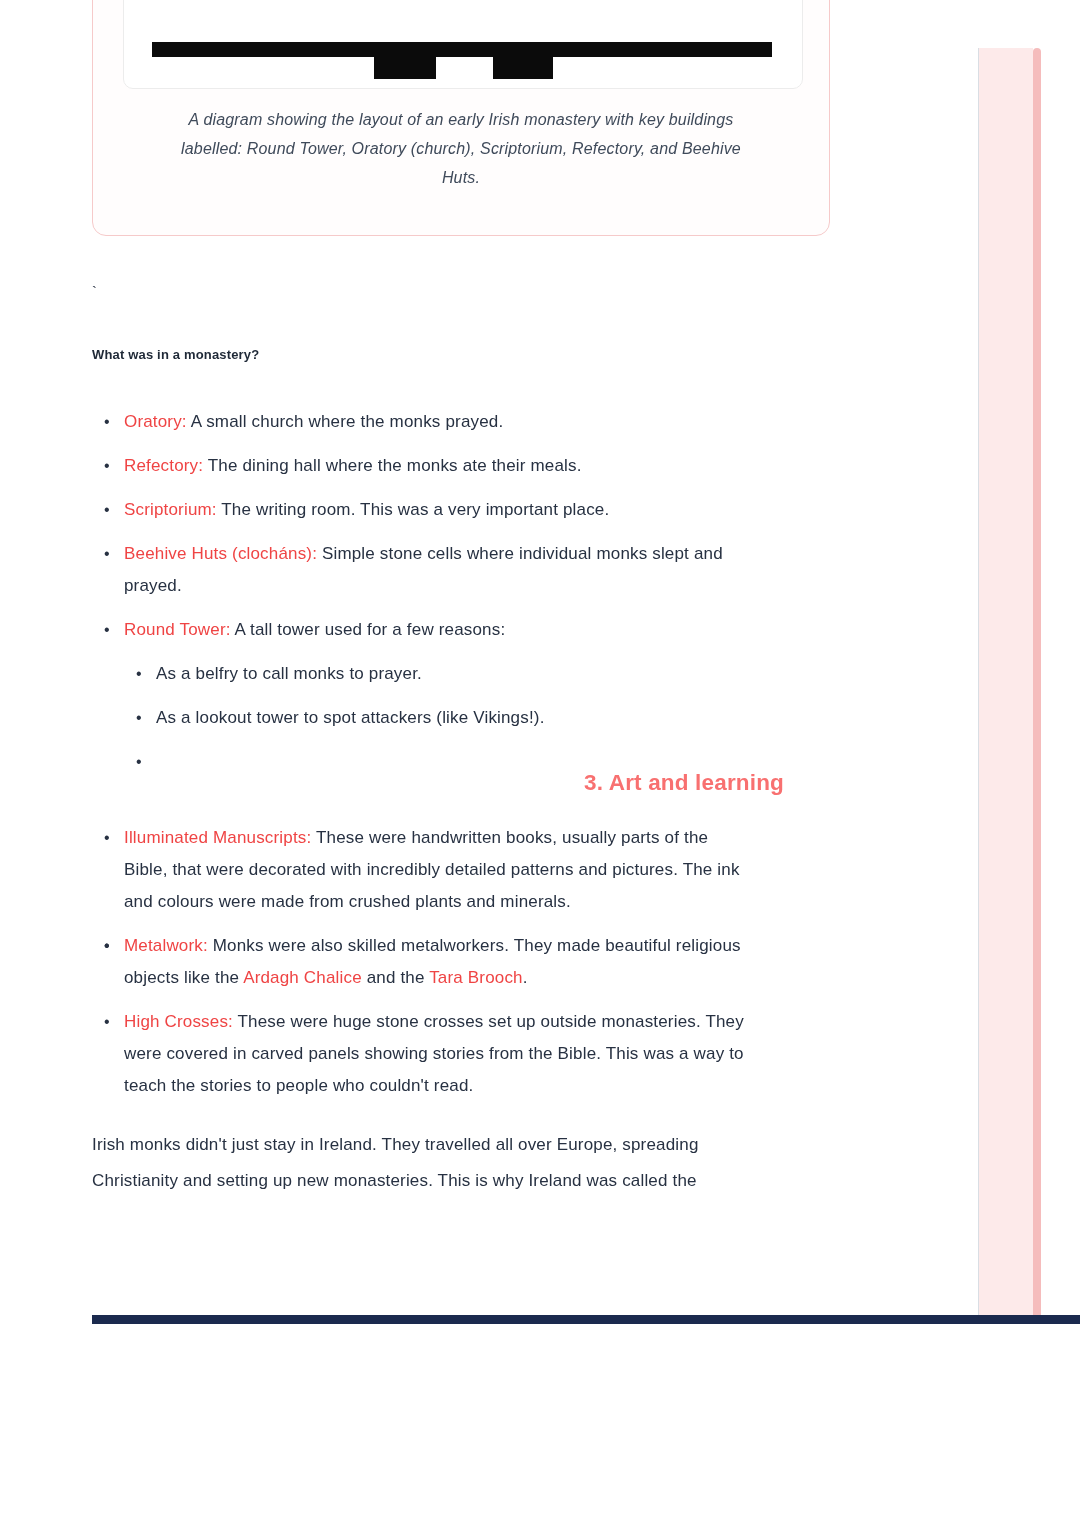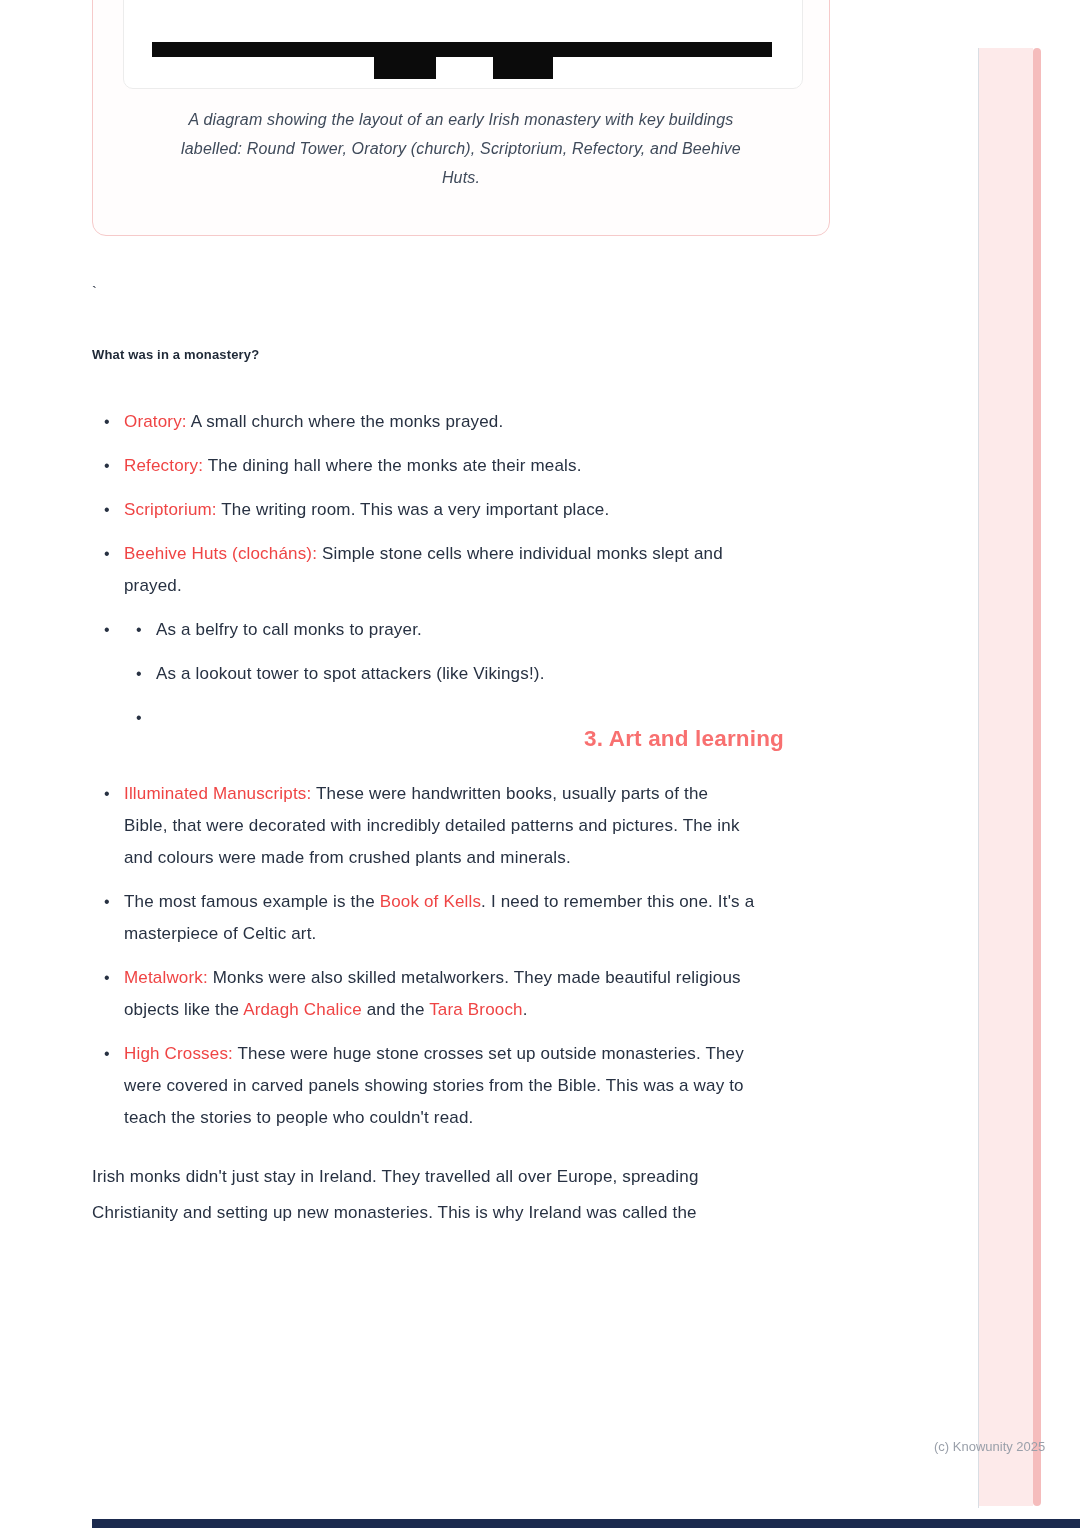--- a/index.html
+++ b/index.html
@@ -1,19 +1,19 @@
 <!DOCTYPE html>
 <html><head>
 <meta charset="utf-8">
 <style>
   html, body { margin: 0; padding: 0; background: #ffffff; }
   .page {
     position: relative;
     width: 1080px;
-    height: 1528px;
+    height: 1324px;
     background: #ffffff;
     overflow: hidden;
     font-family: "Liberation Sans", sans-serif;
     color: #273142;
   }
   .content {
     position: absolute;
     left: 92px;
     top: -26px;
     width: 692px;
@@ -167,34 +167,34 @@
 
     <div class="stray">`</div>
 
     <h2 class="subheading">What was in a monastery?</h2>
 
     <div class="bullet-list" id="monastery-list">
         <div class="li-row"><span class="li-marker">•</span><span class="li-text"><strong>Oratory:</strong><span> A small church where the monks prayed.</span></span></div>
         <div class="li-row"><span class="li-marker">•</span><span class="li-text"><strong>Refectory:</strong><span> The dining hall where the monks ate their meals.</span></span></div>
         <div class="li-row"><span class="li-marker">•</span><span class="li-text"><strong>Scriptorium:</strong><span> The writing room. This was a very important place.</span></span></div>
         <div class="li-row"><span class="li-marker">•</span><span class="li-text"><strong>Beehive Huts (clocháns):</strong><span> Simple stone cells where individual monks slept and prayed.</span></span></div>
-        <div class="li-row"><span class="li-marker">•</span></div>
+        <div class="li-row"><span class="li-marker">•</span><span class="li-text"><strong>Round Tower:</strong><span> A tall tower used for a few reasons:</span></span></div>
         <div class="sub-list">
           <div class="li-row"><span class="li-marker">•</span><span class="li-text"><span>As a belfry to call monks to prayer.</span></span></div>
           <div class="li-row"><span class="li-marker">•</span><span class="li-text"><span>As a lookout tower to spot attackers (like Vikings!).</span></span></div>
           <div class="li-row"><span class="li-marker">•</span></div>
         </div>
       </div>
 
     <h2 class="red-heading">3. Art and learning</h2>
 
 
     <div class="bullet-list tight" id="art-list">
         <div class="li-row"><span class="li-marker">•</span><span class="li-text"><strong>Illuminated Manuscripts:</strong><span> These were handwritten books, usually parts of the Bible, that were decorated with incredibly detailed patterns and pictures. The ink and colours were made from crushed plants and minerals.</span></span></div>
-        <div class="li-row"><span class="li-marker">•</span><span class="li-text"><span>The most famous example is the </span><strong>Book of Kells</strong><span>. I need to remember this one. It's a masterpiece of Celtic art.</span></span></div>
+        <div class="li-row"><span class="li-marker">•</span></div>
         <div class="li-row"><span class="li-marker">•</span><span class="li-text"><strong>Metalwork:</strong><span> Monks were also skilled metalworkers. They made beautiful religious objects like the </span><strong>Ardagh Chalice</strong><span> and the </span><strong>Tara Brooch</strong><span>.</span></span></div>
         <div class="li-row"><span class="li-marker">•</span><span class="li-text"><strong>High Crosses:</strong><span> These were huge stone crosses set up outside monasteries. They were covered in carved panels showing stories from the Bible. This was a way to teach the stories to people who couldn't read.</span></span></div>
       </div>
 
 
     <p class="para">Irish monks didn't just stay in Ireland. They travelled all over Europe, spreading Christianity and setting up new monasteries. This is why Ireland was called the</p>
 
   </div>
 
   <div class="divider-line"></div>

